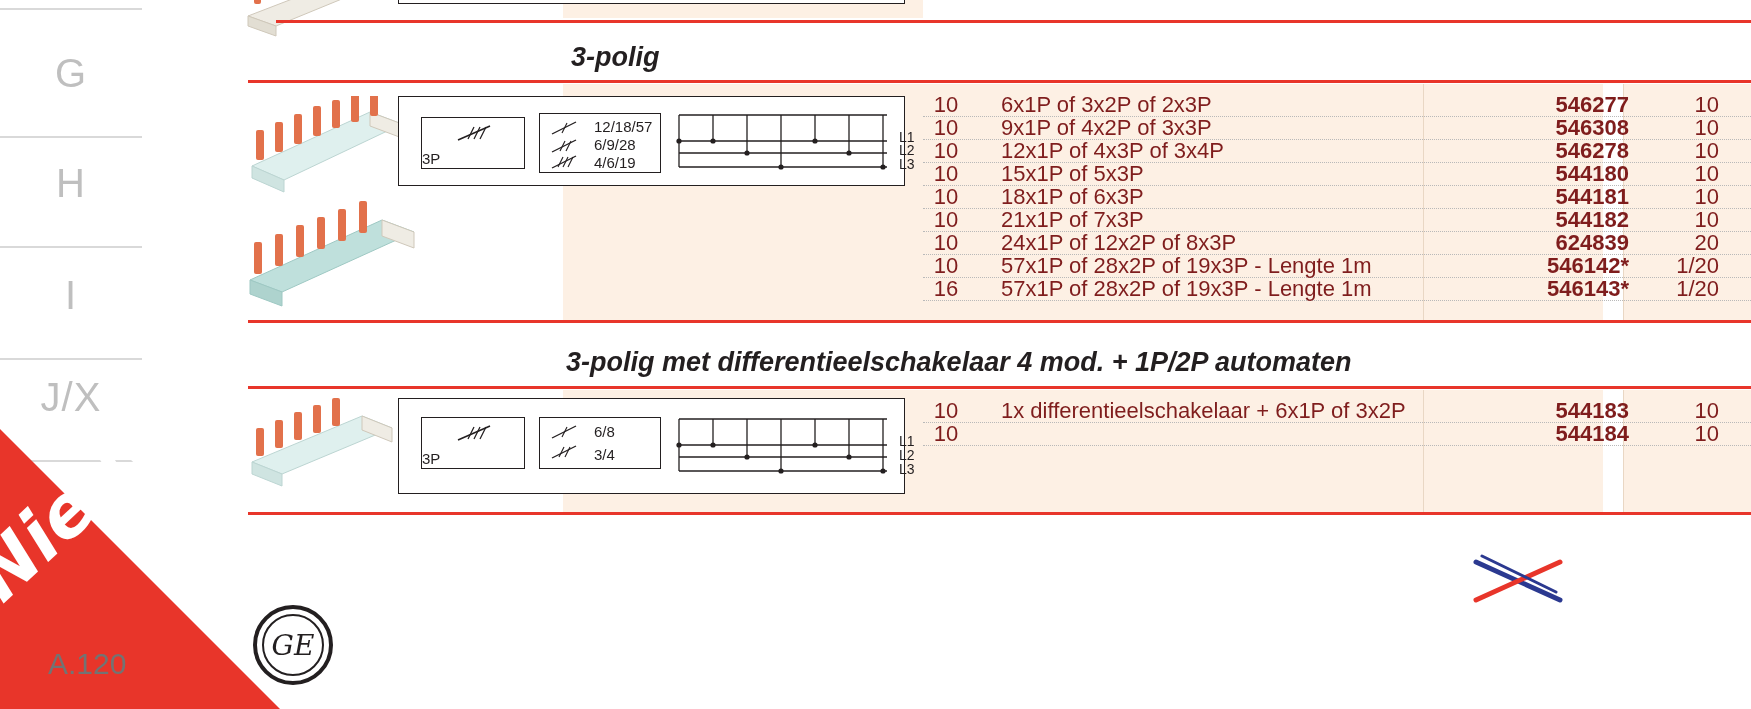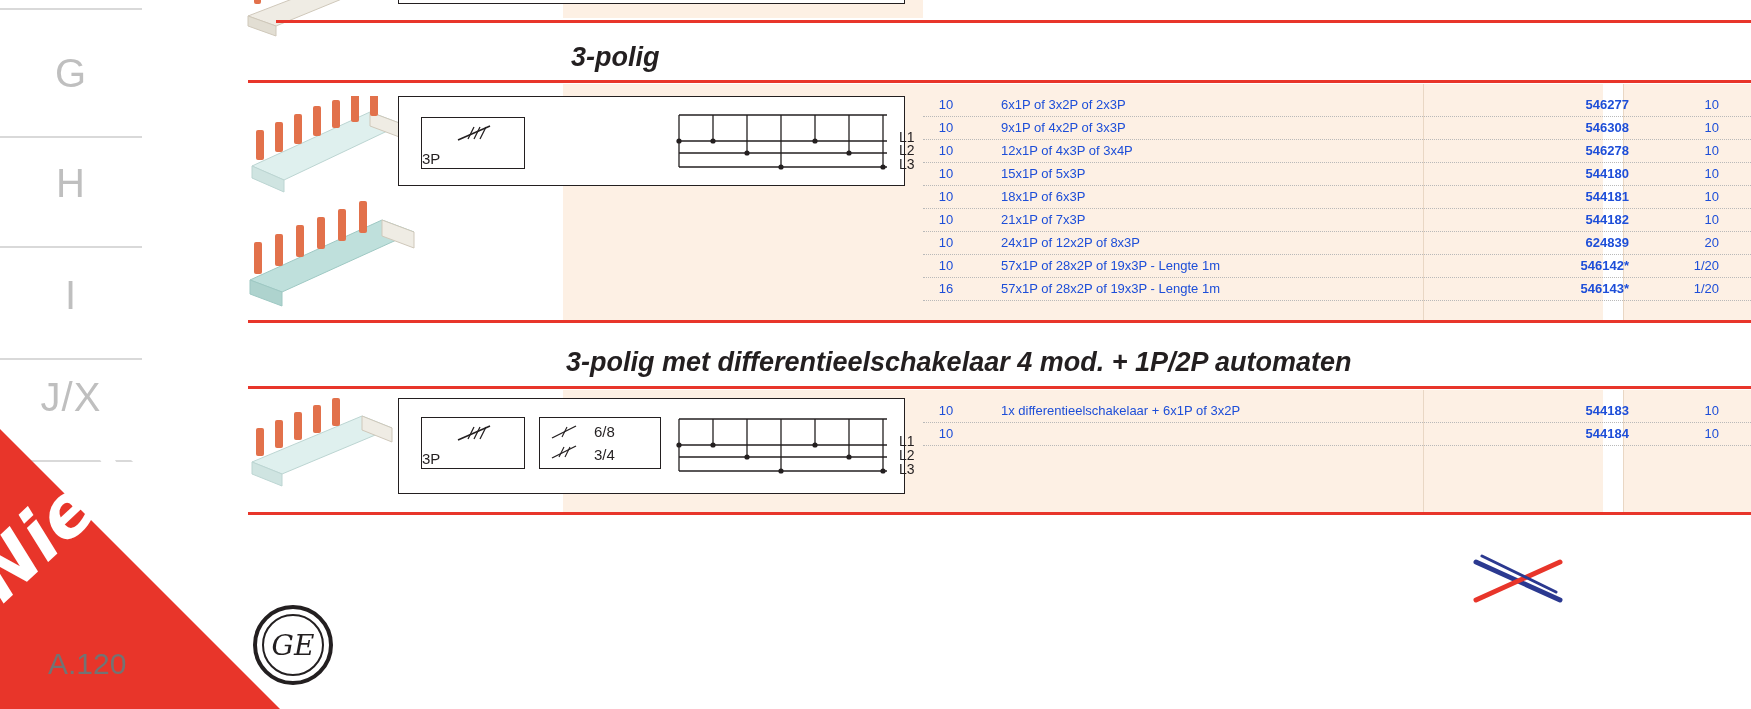--- a/index.html
+++ b/index.html
@@ -93,21 +93,21 @@
   .wire-label{
     position:absolute;font-size:14px;color:#231f20;
   }
 
   
   .ptable{position:absolute;}
   .prow{
     position:relative;height:22px;
     border-bottom:1px dotted #b9b9b9;
   }
-  .prow > span{position:absolute;font-size:13px;line-height:22px;color:#1d4ed8;}
+  .prow > span{position:absolute;font-size:22px;line-height:22px;color:#7f1d1d;}
   .c-qty{left:0;width:46px;text-align:center;}
   .c-desc{left:78px;}
   .c-code{right:122px;font-weight:700;text-align:right;}
   .c-pack{right:32px;width:60px;text-align:right;}
 
   
   .footnote{
     position:absolute;font-size:17px;color:#231f20;white-space:nowrap;
   }
 
@@ -219,20 +219,36 @@
     <div class="dbox" style="left:22px;top:20px;width:104px;height:52px;">
       <svg width="104" height="34" viewBox="0 0 104 34" style="position:absolute;left:0;top:2px;">
         <line x1="36" y1="20" x2="68" y2="6" stroke="#231f20" stroke-width="1.5"></line>
         <line x1="46" y1="19" x2="52" y2="7" stroke="#231f20" stroke-width="1.2"></line>
         <line x1="52" y1="19" x2="58" y2="7" stroke="#231f20" stroke-width="1.2"></line>
         <line x1="58" y1="19" x2="64" y2="7" stroke="#231f20" stroke-width="1.2"></line>
       </svg>
       <div class="dbox-label" style="top:32px;left:0;">3P</div>
     </div>
 
+    <div class="dbox" style="left:140px;top:16px;width:122px;height:60px;">
+      <svg width="46" height="56" viewBox="0 0 46 56" style="position:absolute;left:6px;top:2px;">
+        <line x1="6" y1="18" x2="30" y2="6" stroke="#231f20" stroke-width="1.3"></line>
+        <line x1="16" y1="17" x2="21" y2="7" stroke="#231f20" stroke-width="1.1"></line>
+        <line x1="6" y1="36" x2="30" y2="24" stroke="#231f20" stroke-width="1.3"></line>
+        <line x1="14" y1="35" x2="19" y2="25" stroke="#231f20" stroke-width="1.1"></line>
+        <line x1="20" y1="35" x2="25" y2="25" stroke="#231f20" stroke-width="1.1"></line>
+        <line x1="6" y1="52" x2="30" y2="40" stroke="#231f20" stroke-width="1.3"></line>
+        <line x1="12" y1="51" x2="17" y2="41" stroke="#231f20" stroke-width="1.1"></line>
+        <line x1="17" y1="51" x2="22" y2="41" stroke="#231f20" stroke-width="1.1"></line>
+        <line x1="22" y1="51" x2="27" y2="41" stroke="#231f20" stroke-width="1.1"></line>
+      </svg>
+      <div class="dcode" style="left:54px;top:4px;">12/18/57</div>
+      <div class="dcode" style="left:54px;top:22px;">6/9/28</div>
+      <div class="dcode" style="left:54px;top:40px;">4/6/19</div>
+    </div>
 
     <svg width="236" height="76" viewBox="0 0 236 76" style="position:absolute;left:272px;top:10px;">
       <line x1="8" y1="8" x2="8" y2="60" stroke="#231f20" stroke-width="1.3"></line>
       <line x1="8" y1="34" x2="216" y2="34" stroke="#231f20" stroke-width="1.3"></line>
       <line x1="8" y1="46" x2="216" y2="46" stroke="#231f20" stroke-width="1.3"></line>
       <line x1="8" y1="60" x2="216" y2="60" stroke="#231f20" stroke-width="1.3"></line>
       <line x1="8" y1="8" x2="216" y2="8" stroke="#231f20" stroke-width="1.3"></line>
       <g stroke="#231f20" stroke-width="1.3">
         <line x1="42" y1="8" x2="42" y2="34"></line>
         <line x1="76" y1="8" x2="76" y2="46"></line>

